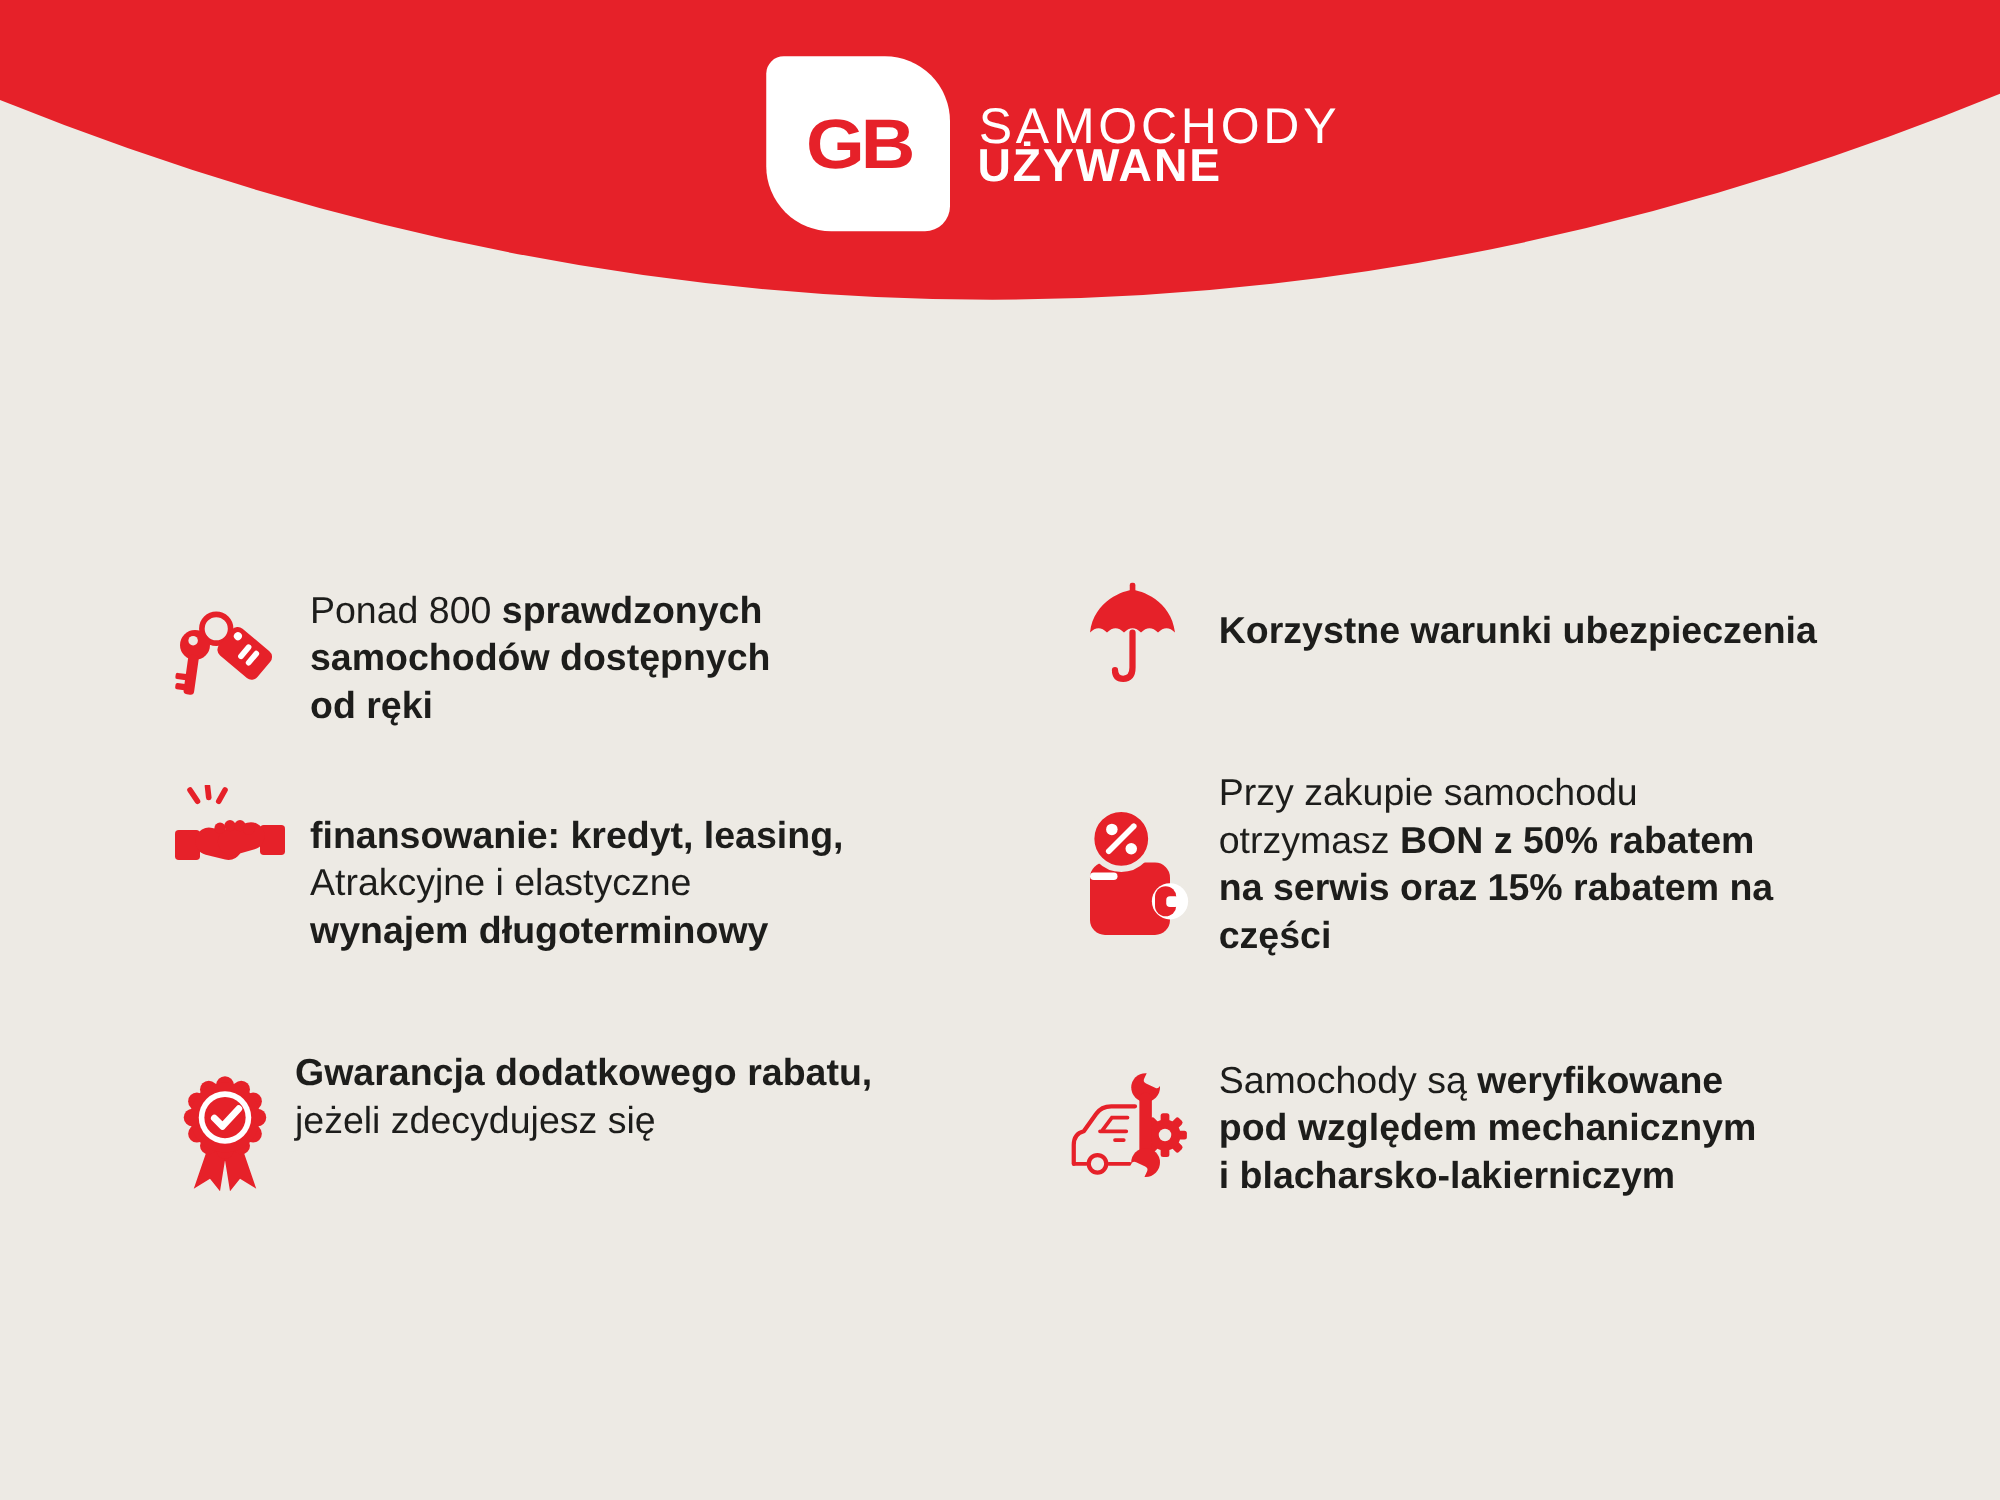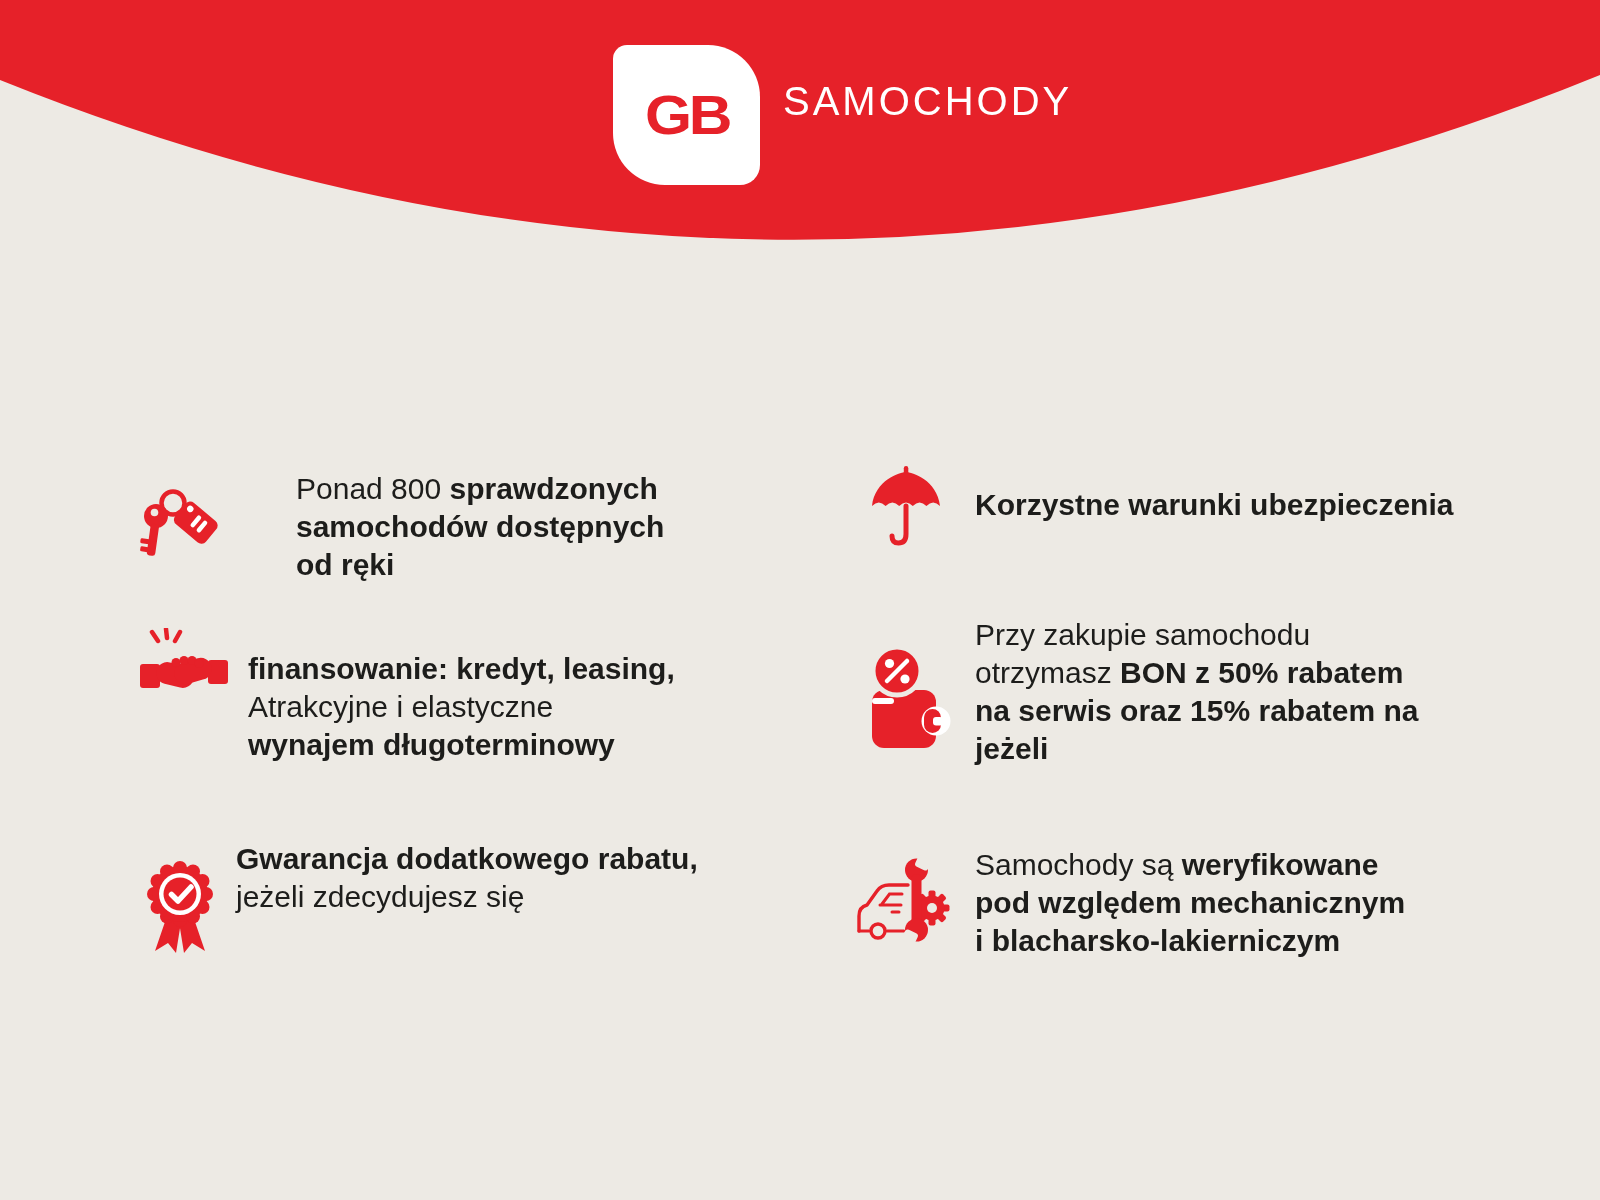--- a/index.html
+++ b/index.html
@@ -34,21 +34,21 @@
 
   
   .feature{position:absolute;}
   .feature .icon{position:absolute;}
   .feature .text{position:absolute;top:0;color:var(--text);}
   .feature .line{font-size:30px;line-height:38px;white-space:nowrap;font-weight:400;}
   .feature .line .b{font-weight:700;}
 
   .f-inventory{left:140px;top:470px;}
   .f-inventory .icon{left:0;top:18px;}
-  .f-inventory .text{left:108px;margin-left:48px;}
+  .f-inventory .text{left:108px;}
 
   .f-financing{left:140px;top:650px;}
   .f-financing .icon{left:0;top:-22px;}
   .f-financing .text{left:108px;}
 
   .f-guarantee{left:140px;top:840px;}
   .f-guarantee .icon{left:2px;top:14px;}
   .f-guarantee .text{left:96px;}
   .f-guarantee .line:nth-child(3){margin-top:7px;}
 
@@ -77,20 +77,21 @@
 <div class="canvas">
 
   <svg class="header-curve" viewBox="0 0 1600 410" preserveAspectRatio="none" aria-hidden="true">
     <path d="M0 0 H1600 V75 Q800 402 0 80 Z" class="fr"></path>
   </svg>
 
   <div class="logo-box">
     <span class="logo-mono">GB</span>
   </div>
   <div class="brand-line1">SAMOCHODY</div>
+  <div class="brand-line2">UŻYWANE</div>
 
   <div class="feature f-inventory">
     <span class="icon">
       <svg width="84" height="72" viewBox="0 0 84 72" aria-hidden="true">
         <circle cx="33" cy="15" r="11.5" class="sr" stroke-width="4.5"></circle>
         <g transform="rotate(40 55 34)">
           <rect x="36" y="20" width="40" height="28" rx="6" class="fr"></rect>
           <circle cx="43" cy="27" r="3.2" class="fw"></circle>
           <rect x="53" y="26" width="4.5" height="14" rx="2.2" class="fw"></rect>
           <rect x="61" y="26" width="4.5" height="14" rx="2.2" class="fw"></rect>
@@ -187,21 +188,21 @@
         <path d="M17 35 L37 15" class="sw" stroke-width="4.5" stroke-linecap="round"></path>
         <circle cx="66" cy="75" r="14.5" class="fw"></circle>
         <rect x="54" y="63" width="17" height="24" rx="8.5" class="fr"></rect>
         <rect x="63" y="71" width="10" height="8.5" rx="3" class="fw"></rect>
       </svg>
     </span>
     <div class="text">
         <div class="line"><span>Przy zakupie samochodu</span></div>
         <div class="line"><span>otrzymasz </span><span class="b">BON z 50% rabatem</span></div>
         <div class="line"><span class="b">na serwis oraz 15% rabatem na</span></div>
-        <div class="line"><span class="b">jeżeli</span></div>
+        <div class="line"><span class="b">części</span></div>
       </div>
   </div>
 
   <div class="feature f-verification">
     <span class="icon">
       <svg width="100" height="94" viewBox="0 0 100 94" aria-hidden="true">
         <path d="M3 79 L3 64 Q3 55 11 53 L21 39 Q25 33 33 33 L52 33" class="sr" stroke-width="3.4" stroke-linecap="round" stroke-linejoin="round"></path>
         <path d="M3 79 H13 M31 79 H48 M24 53 H45 M26 52 L33.5 42 L46 42 M36 60 H43" class="sr" stroke-width="3" stroke-linecap="round"></path>
         <circle cx="22" cy="79" r="7" class="sr" stroke-width="3.4"></circle>
         <g transform="translate(76,56)">

